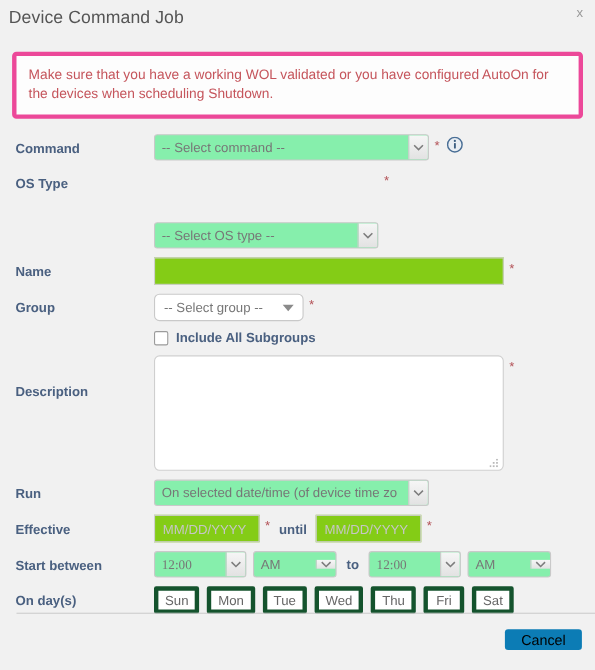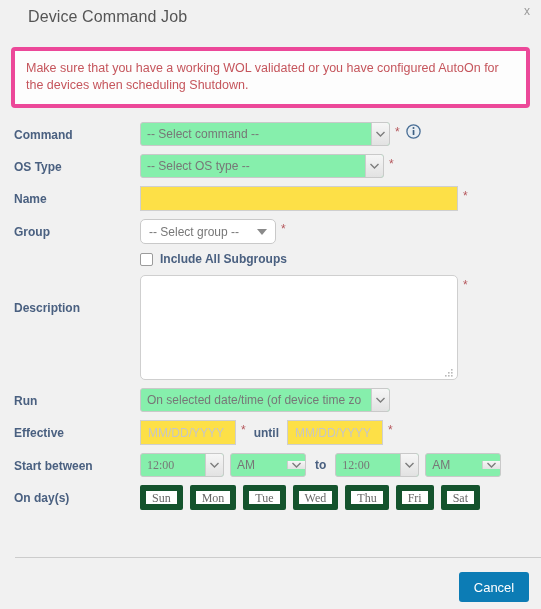--- a/index.html
+++ b/index.html
@@ -14,21 +14,21 @@
     font-size: 12px;
     color: #4a6080;
     overflow: hidden;
     position: relative;
   }
 
   
   .titlebar {
     position: relative;
     height: 36px;
-    padding: 8px 0 0 28px;
+    padding: 8px 0 0 8px;
     box-sizing: border-box;
   }
   .dialog-title {
     font-size: 16px;
     color: #555555;
     font-family: "Liberation Sans", sans-serif;
     font-weight: normal;
     letter-spacing: .1px;
   }
   .close-x {
@@ -114,21 +114,21 @@
     width: 17px;
     background: linear-gradient(#f6f6f6, #e2e2e2);
     border-left: 1px solid #cccccc;
     display: flex;
     align-items: center;
     justify-content: center;
   }
   .nsel .arw svg { display: block; }
 
   .sel-command { width: 250px; }
-  .sel-ostype  { width: 244px; }
+  .sel-ostype  { width: 204px; margin-top: 48px; }
   .sel-run     { width: 250px; }
   .sel-time    { width: 84px; font-family: Liberation Serif, serif; }
   .sel-ampm    { width: 76px; align-items: center; }
 
   
   .csel {
     display: inline-flex;
     align-items: center;
     height: 25px;
     width: 136px;
@@ -151,21 +151,21 @@
     border-right: 5px solid transparent;
     border-top: 6px solid #8a8a8a;
     margin-left: 6px;
   }
 
   
   .inp {
     height: 25px;
     border: 1px solid #cfcfcf;
     border-radius: 0;
-    background: #fde047;
+    background: #84cc16;
     box-sizing: border-box;
     padding: 0 7px;
     font-size: 12px;
     color: #555555;
     font-family: "Liberation Sans", sans-serif;
     outline: none;
   }
   .inp::placeholder { color: #c6c6c6; }
   .inp-name { width: 318px; }
   .inp-date { width: 96px; }
@@ -231,26 +231,26 @@
     font-size: 12px;
     color: #4a6080;
     margin: 0 8px;
   }
   .inline-word.to { margin: 0 9px 0 9px; }
 
   
   .day {
     min-width: 37px;
     height: 25px;
-    border: 6px solid #14532d;
+    border: 4px solid #14532d;
     background: #ffffff;
     border-radius: 2px;
     font-size: 12px;
     color: #666666;
-    font-family: Liberation Serif, serif;
+    font-family: Liberation Sans, sans-serif;
     margin-right: 7px;
     cursor: pointer;
     padding: 0 6px;
     box-sizing: border-box;
   }
 
   
   .divider {
     position: absolute;
     left: 15px;
@@ -263,26 +263,26 @@
     position: absolute;
     left: 0; right: 0;
     top: 572px;
     display: flex;
     justify-content: flex-end;
     padding-right: 12px;
     box-sizing: border-box;
   }
   .btn {
     background: #0c7cb5;
-    color: #ffffff;
+    color: #000000;
     border: none;
     border-radius: 3px;
     font-size: 13px;
     font-family: "Liberation Sans", sans-serif;
-    height: 30px;
+    height: 19px;
     min-width: 70px;
     margin-left: 10px;
     cursor: pointer;
     padding: 0 14px;
   }
 </style>
 </head>
 <body style="background: rgb(241, 241, 241);">
 
 <div class="titlebar">

